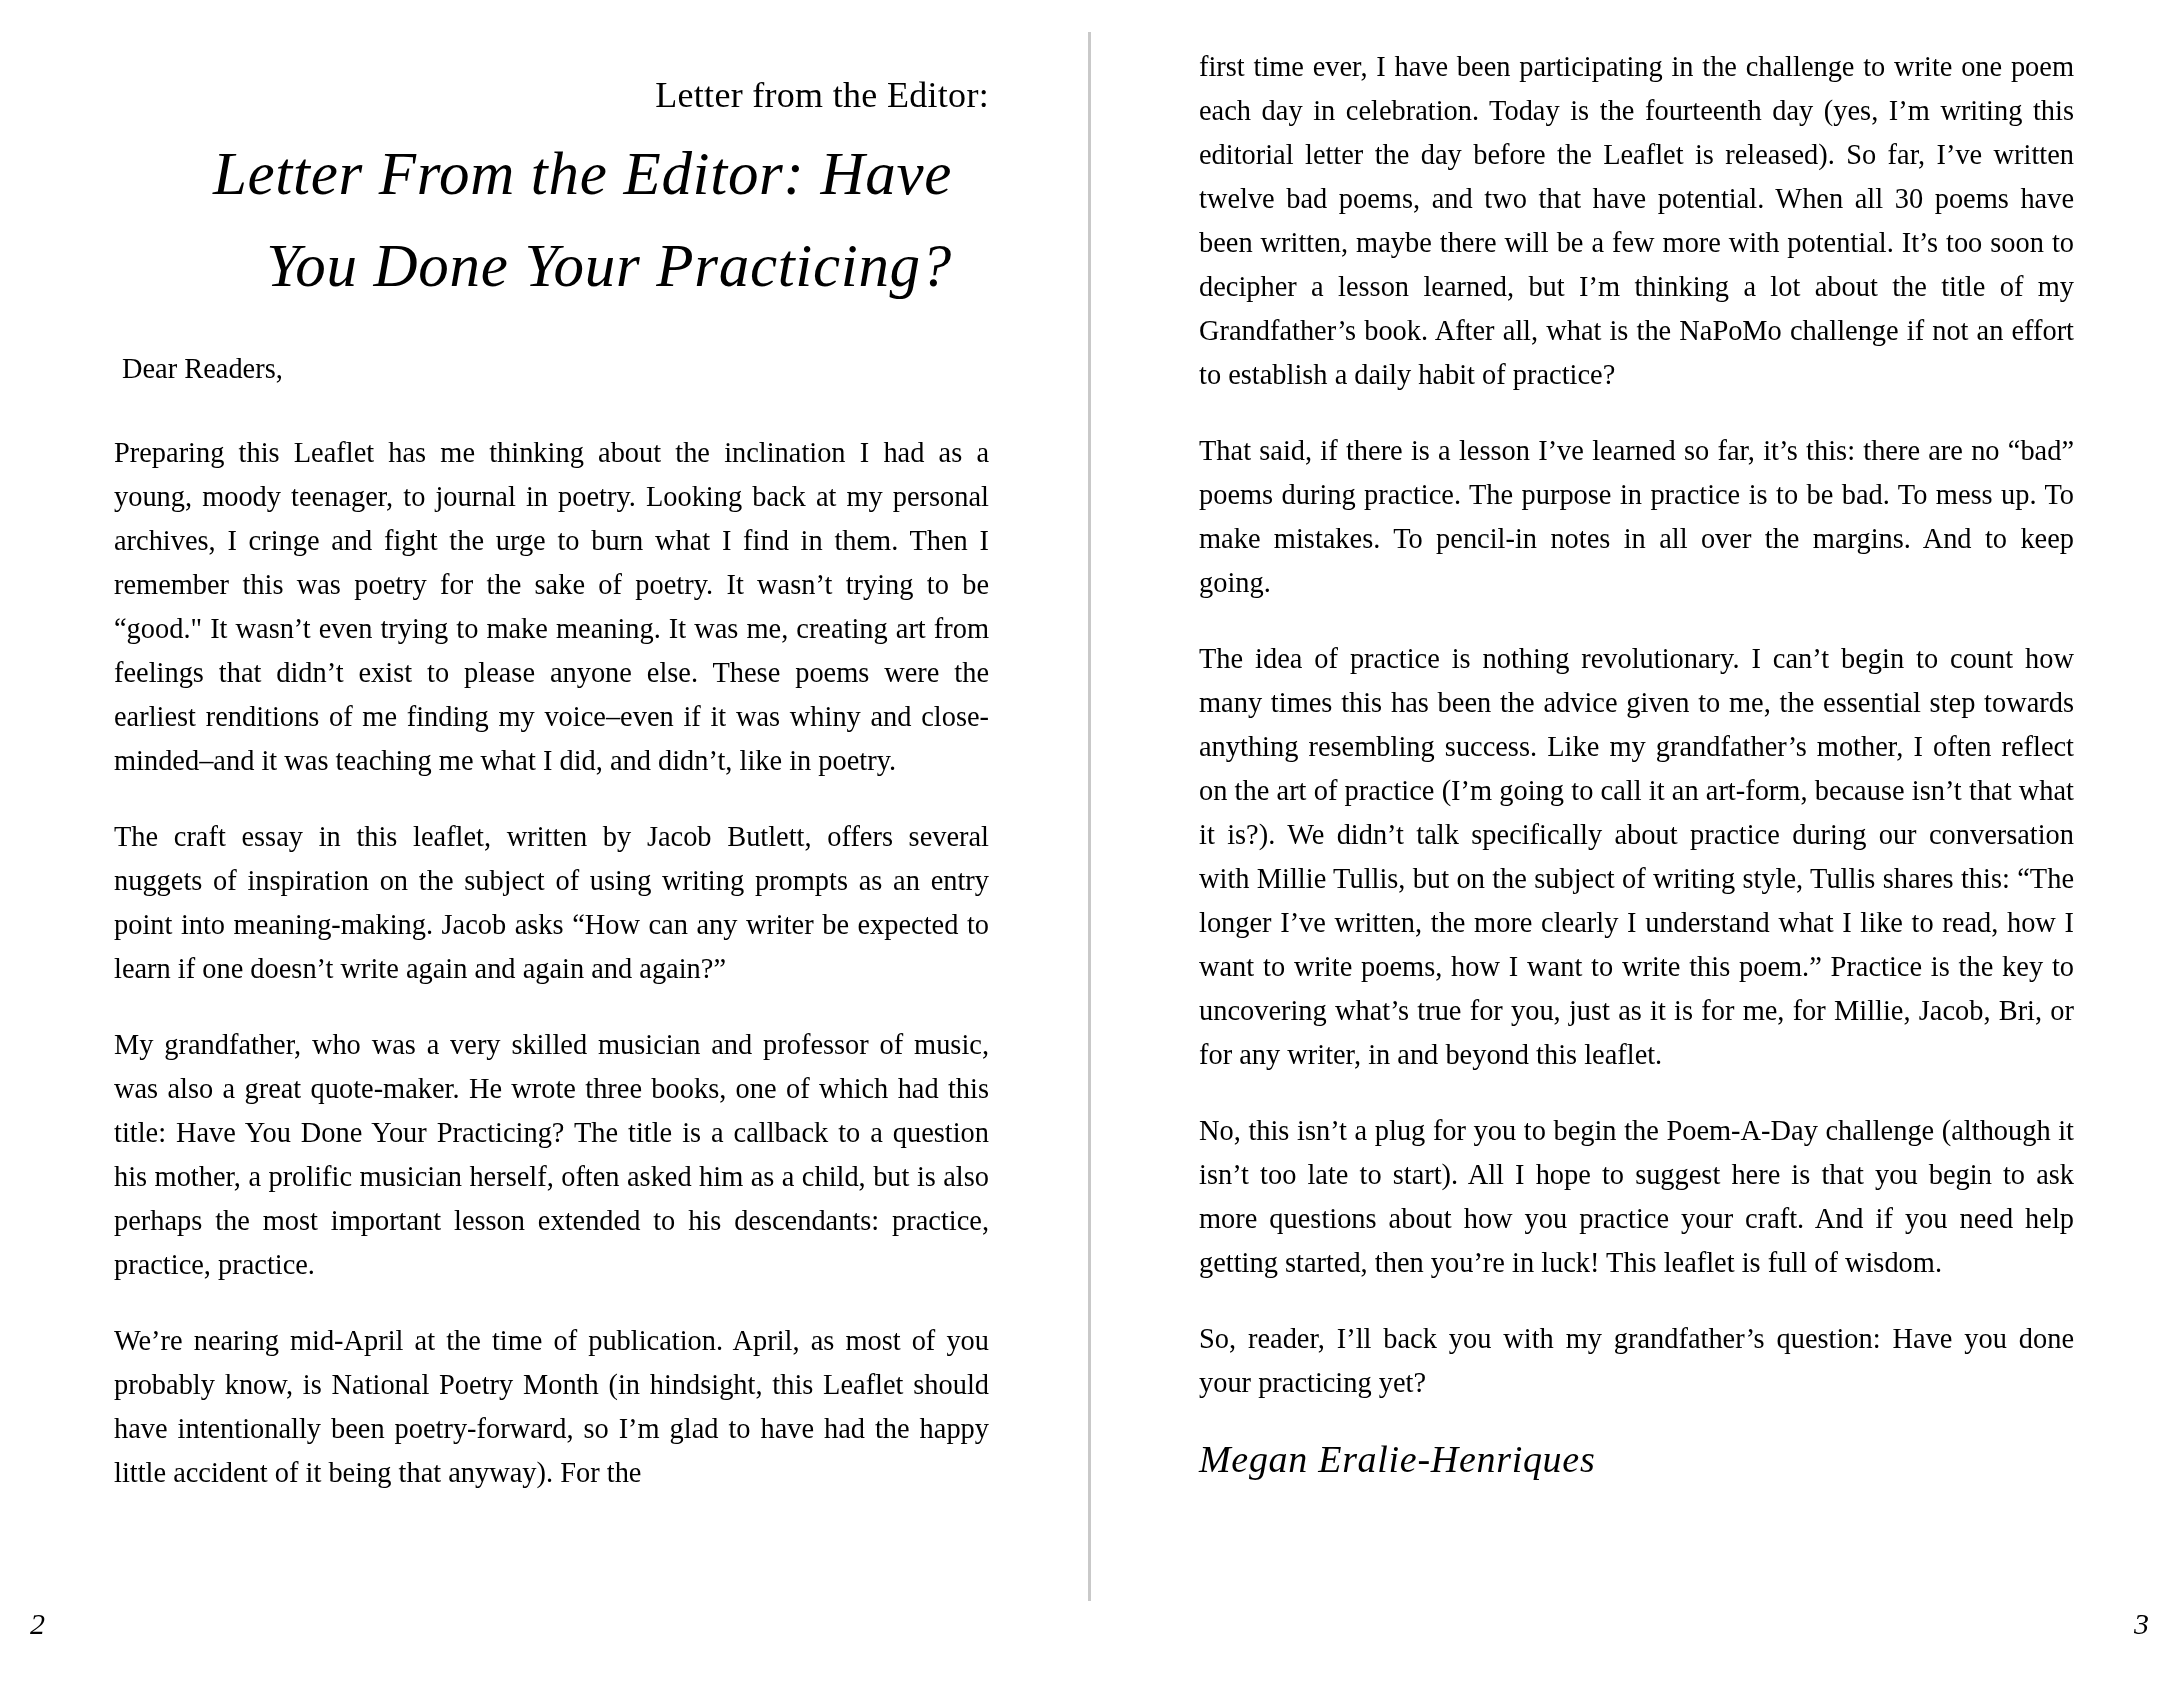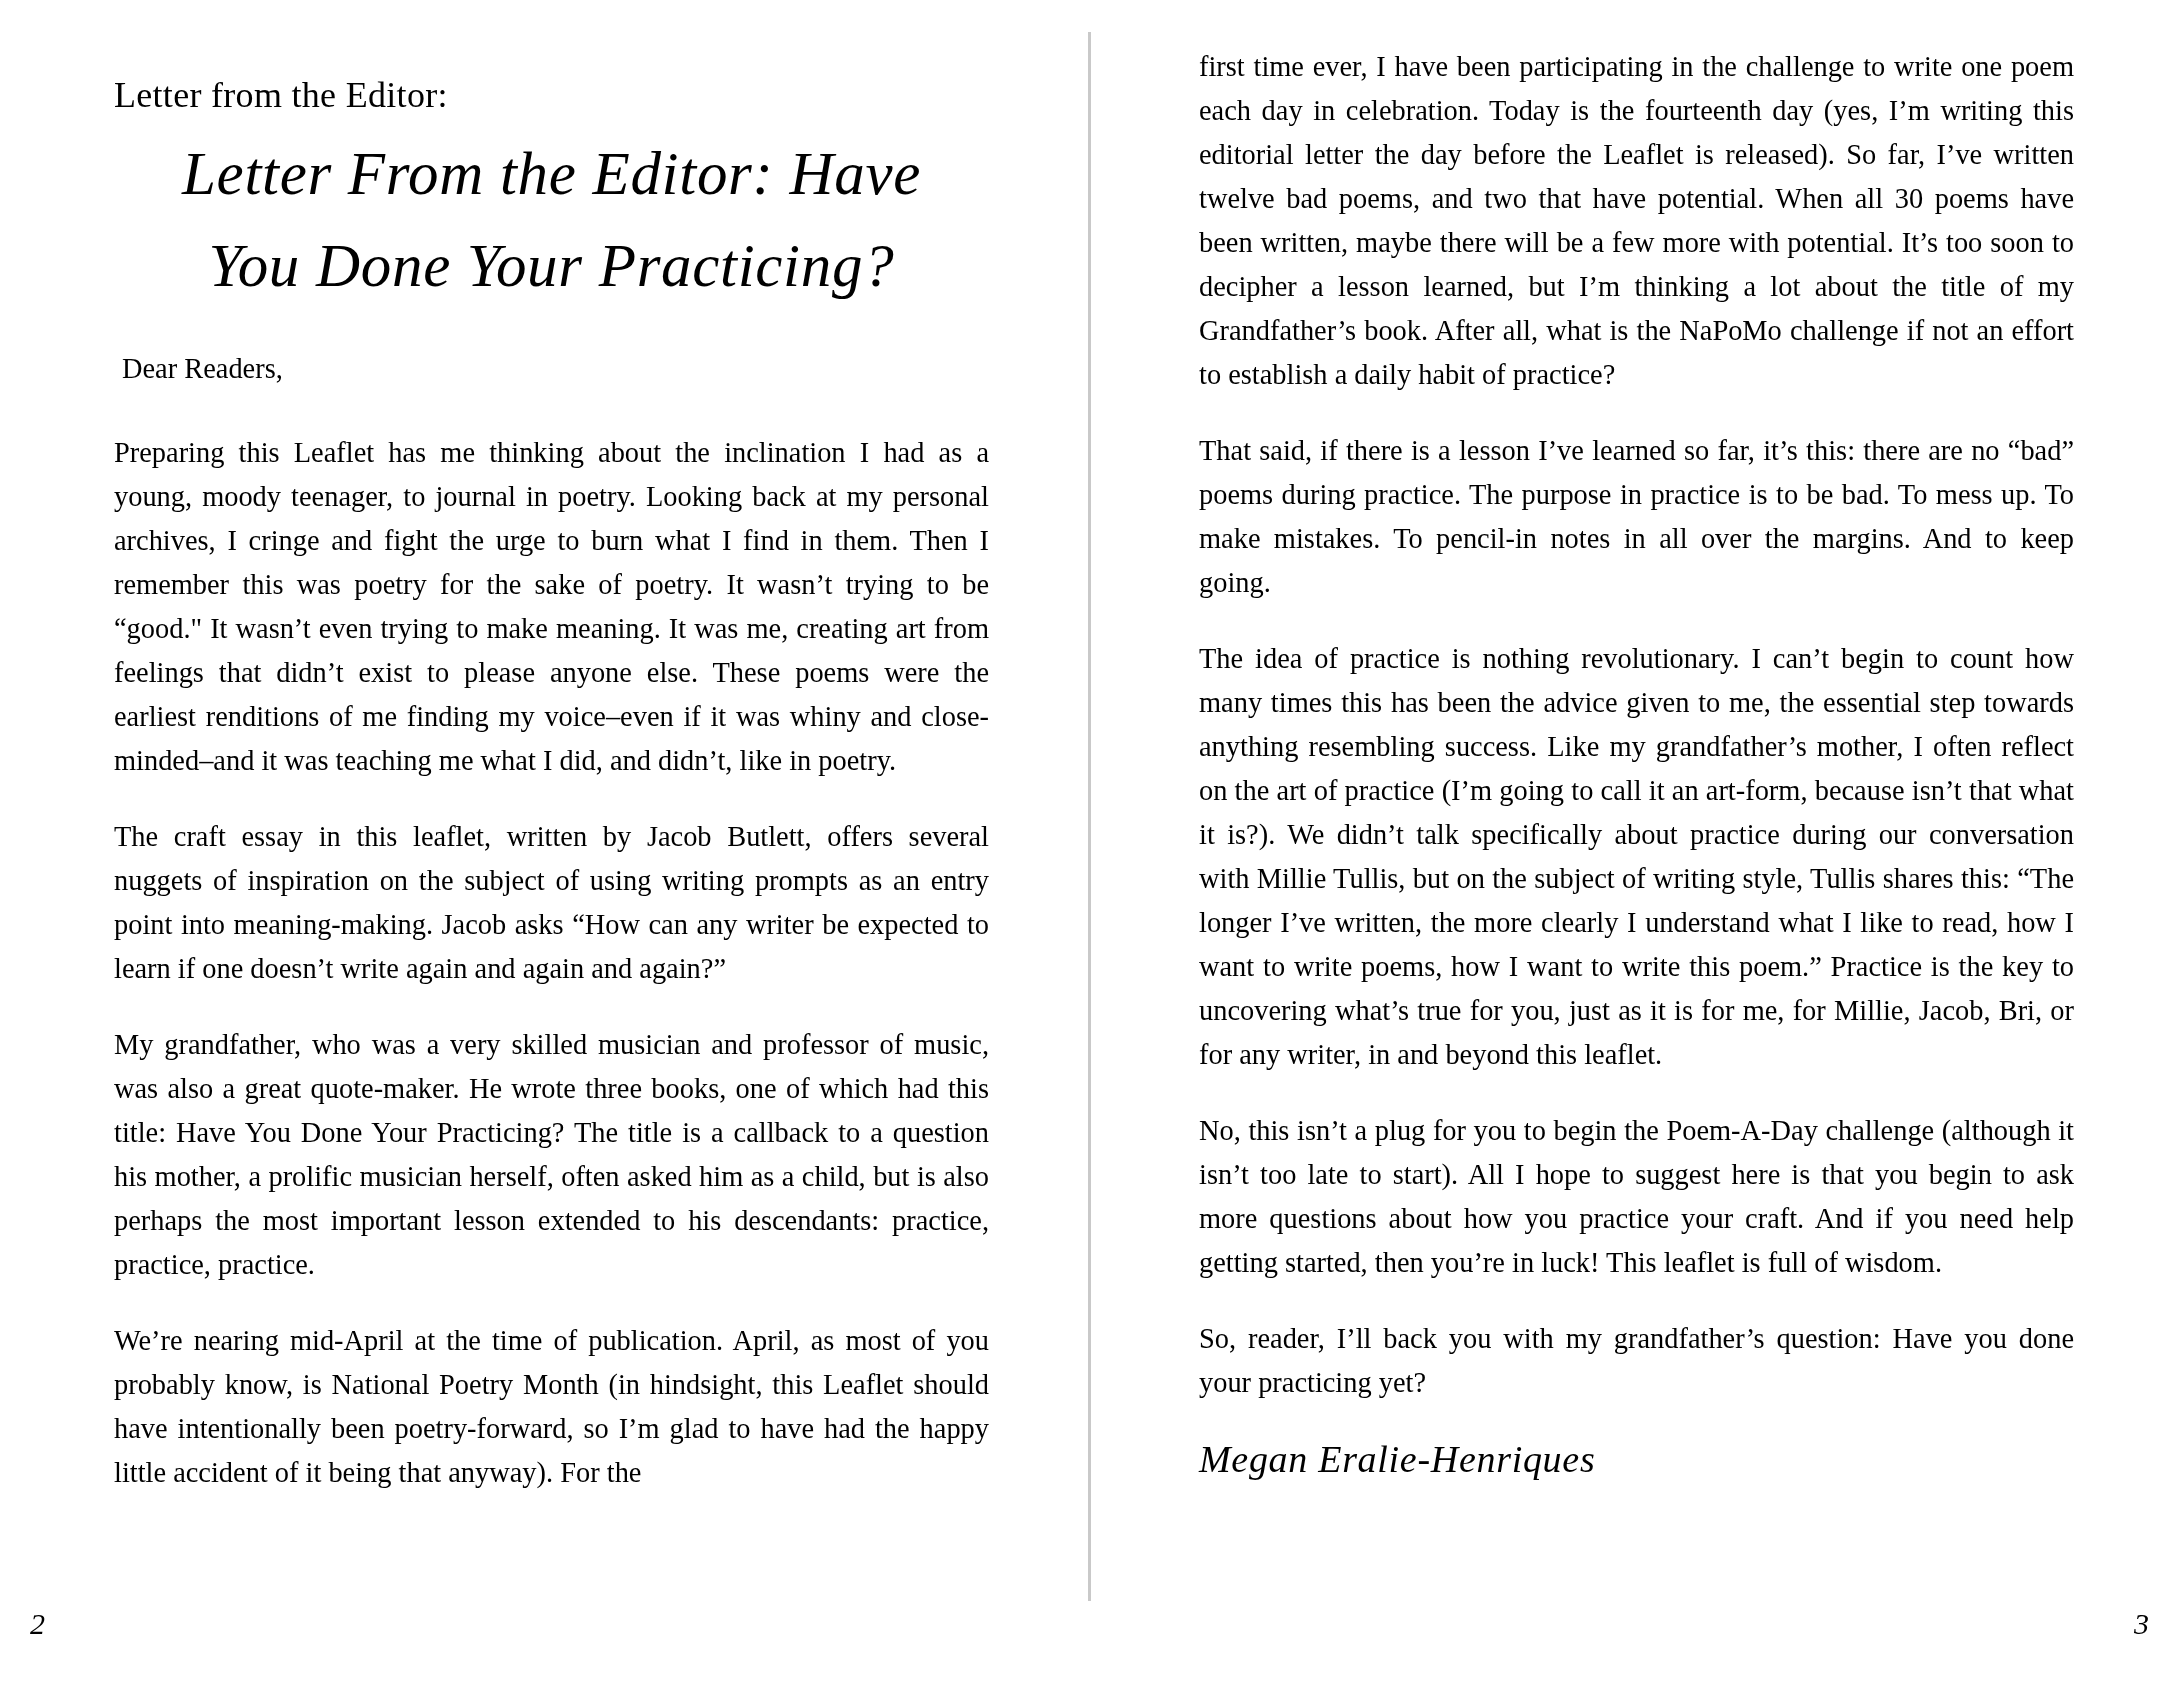--- a/index.html
+++ b/index.html
@@ -33,29 +33,29 @@
     width: 875px;
   }
   .page.right {
     left: 1199px;
     top: 45px;
     width: 875px;
   }
   .title {
     font-size: 36px;
     font-weight: normal;
-    text-align: left;
+    text-align: right;
     margin: 0 0 12px 0;
     letter-spacing: 0.3px;
   }
   .script-heading {
     font-size: 61px;
     font-style: italic;
     font-weight: normal;
-    text-align: center;
+    text-align: right;
     line-height: 1.5;
     margin: 0 auto 36px auto;
     max-width: 801px;
     letter-spacing: 0.7px;
   }
   .salutation {
     font-size: 28.4px;
     line-height: 44px;
     margin: 0 0 40px 8px;
   }

